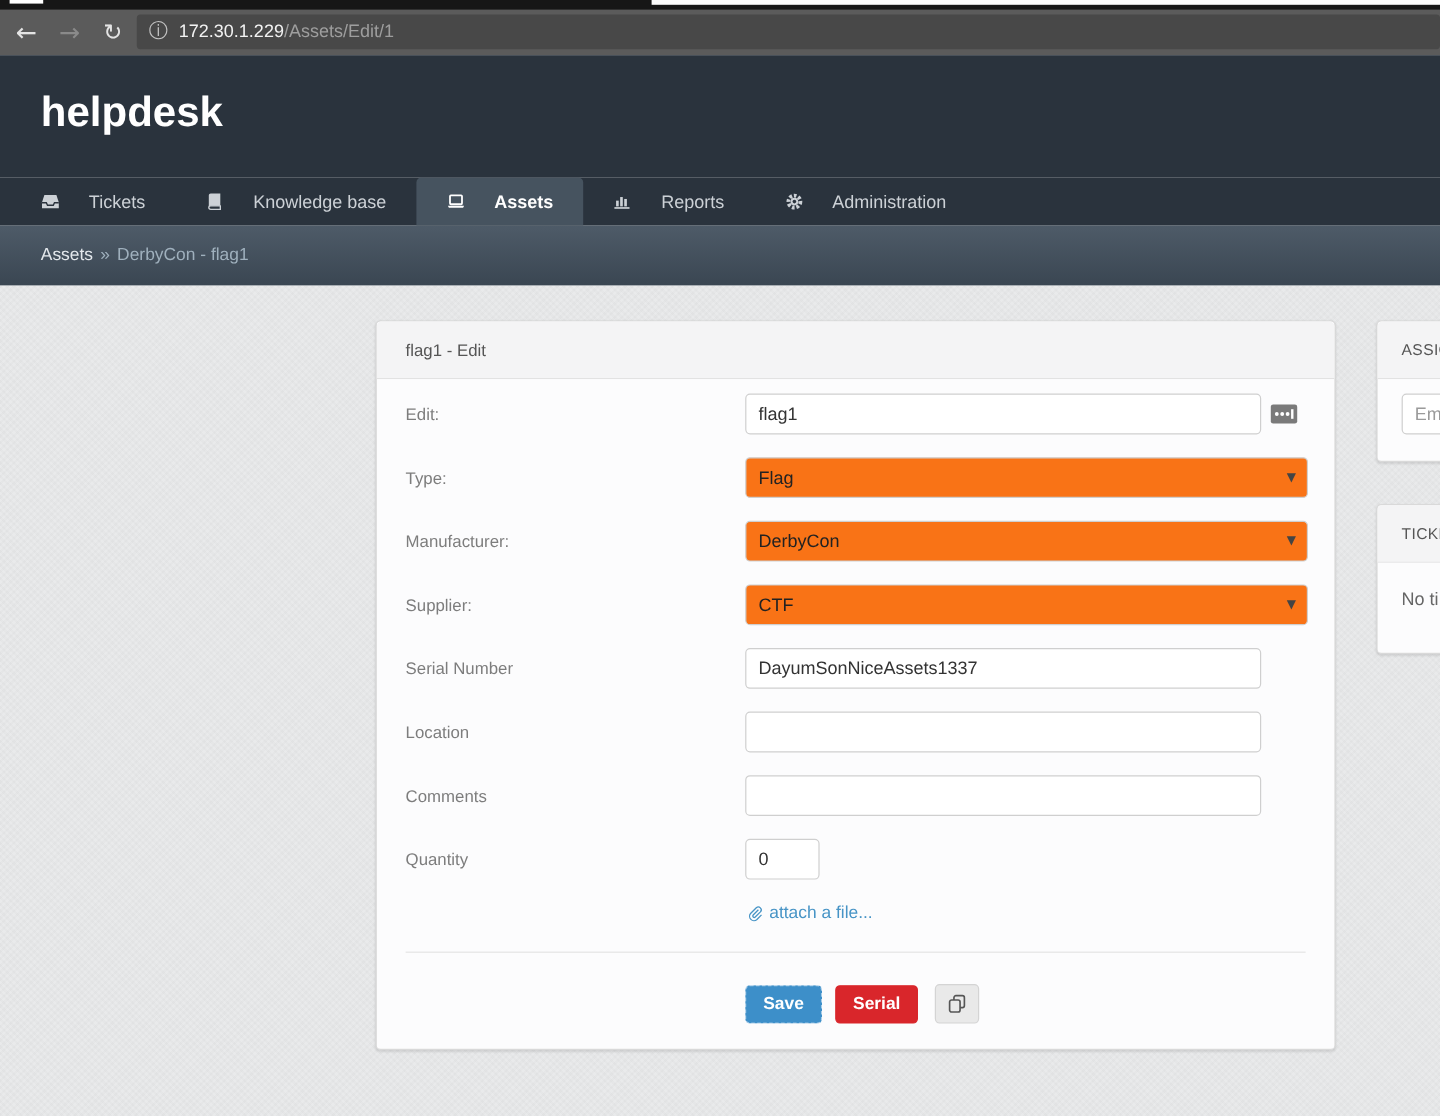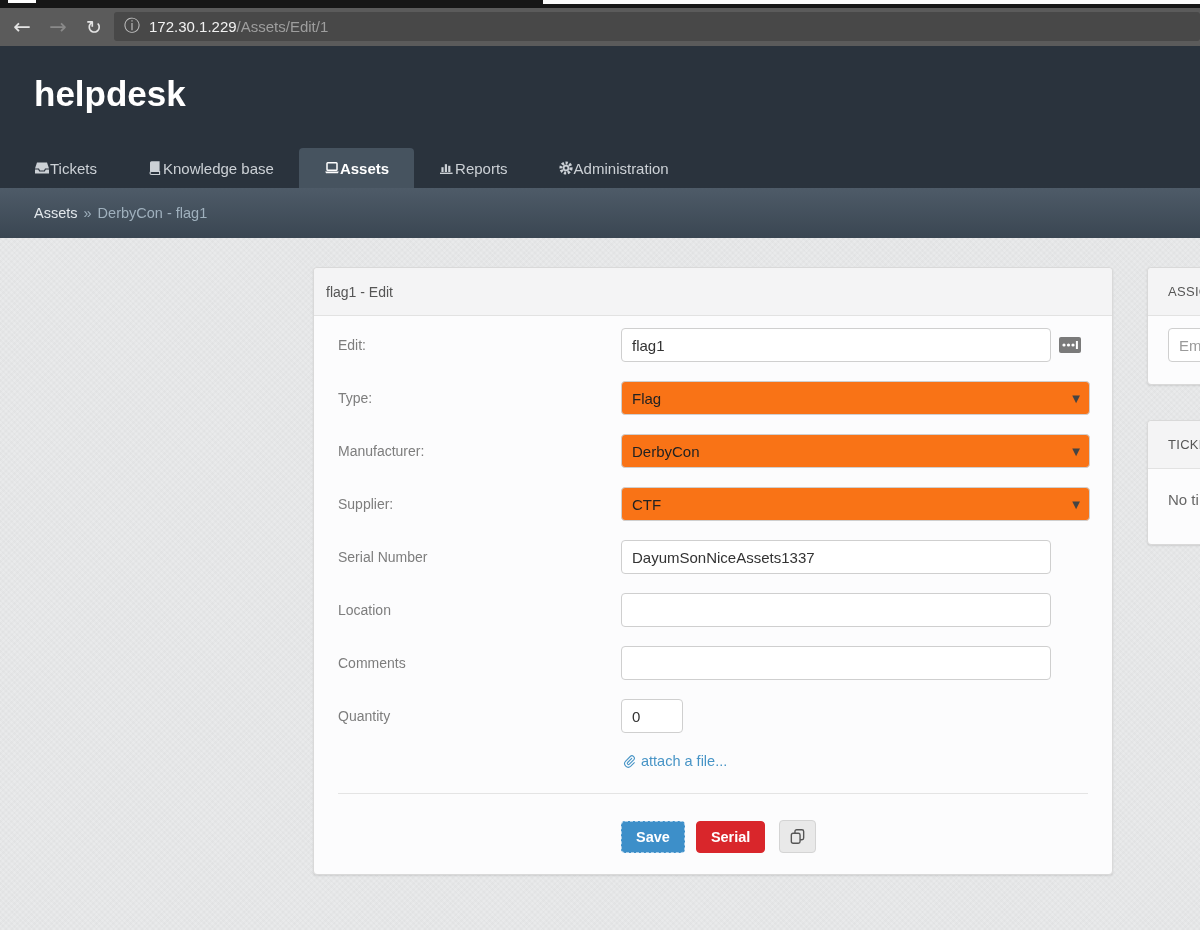--- a/index.html
+++ b/index.html
@@ -22,21 +22,21 @@
   .url-host { font-size:15px; color:#f2f2f2; }
   .url-path { font-size:15px; color:#9e9e9e; }
 
   
   .site-header { position:absolute; left:0; top:46px; width:1200px; height:102px; background:#2a333d; }
   .site-title { padding:28px 0 0 34px; font-size:35px; font-weight:700; color:#ffffff; }
 
   
   .tab-row { position:absolute; left:0; top:148px; width:1200px; height:40px; background:#2a333d;
              display:flex; padding-left:9px; }
-  .tab { display:flex; align-items:center; gap:0; padding:0 25px; font-size:15px; color:#ccd1d6; cursor:pointer; }
+  .tab { display:flex; align-items:center; gap:24px; padding:0 25px; font-size:15px; color:#ccd1d6; cursor:pointer; }
   .tab .ticon { display:flex; width:16px; height:16px; color:#ccd1d6; }
   .tab.active { background:#46535f; border-radius:4px 4px 0 0; color:#ffffff; font-weight:700; }
   .tab.active .ticon { color:#ffffff; }
 
   
   .crumb-bar { position:absolute; left:0; top:188px; width:1200px; height:50px;
                background:linear-gradient(#4e5b68,#3a4652); display:flex; align-items:center;
                padding-left:34px; font-size:14.5px; }
   .crumb-link { color:#e3e8ec; cursor:pointer; }
   .crumb-sep { color:#9fb0bd; margin:0 6px; }
@@ -48,21 +48,21 @@
              background-image:repeating-linear-gradient(45deg, rgba(0,0,0,.016) 0 2px, transparent 2px 4px),
                               repeating-linear-gradient(-45deg, rgba(0,0,0,.016) 0 2px, transparent 2px 4px); }
 
   .panel { position:absolute; background:#fcfcfd; border:1px solid #d9d9d9; border-radius:4px;
            box-shadow:0 1px 2px rgba(0,0,0,.1); }
   .panel-head { height:48px; background:#f4f4f5; border-bottom:1px solid #e2e2e2;
                 border-radius:4px 4px 0 0; display:flex; align-items:center; }
 
   
   .main-panel { left:313px; top:29px; width:800px; height:608px; }
-  .main-panel .panel-head { padding-left:12px; font-size:14px; color:#555; }
+  .main-panel .panel-head { padding-left:24px; font-size:14px; color:#555; }
   .form-body { padding-top:12px; }
   .frow { display:flex; align-items:center; margin-bottom:19px; height:34px; }
   .flabel { width:307px; padding-left:24px; font-size:14px; color:#7d7d7d; }
   .fctl { width:469px; position:relative; }
   .tinput { width:430px; height:34px; border:1px solid #cfcfcf; border-radius:4px; padding:0 10px;
             font-size:15px; color:#333; font-family:inherit; background:#fff; outline:none; }
   .sel { width:469px; height:34px; border:1px solid #cfcfcf; border-radius:4px; background:#f97316;
          display:flex; align-items:center; padding:0 26px 0 10px; font-size:15px; color:#222; cursor:pointer; }
   .sel-arrow { position:absolute; right:10px; top:50%; transform:translateY(-50%);
                font-family:"DejaVu Sans",sans-serif; font-size:10px; color:#444; }

